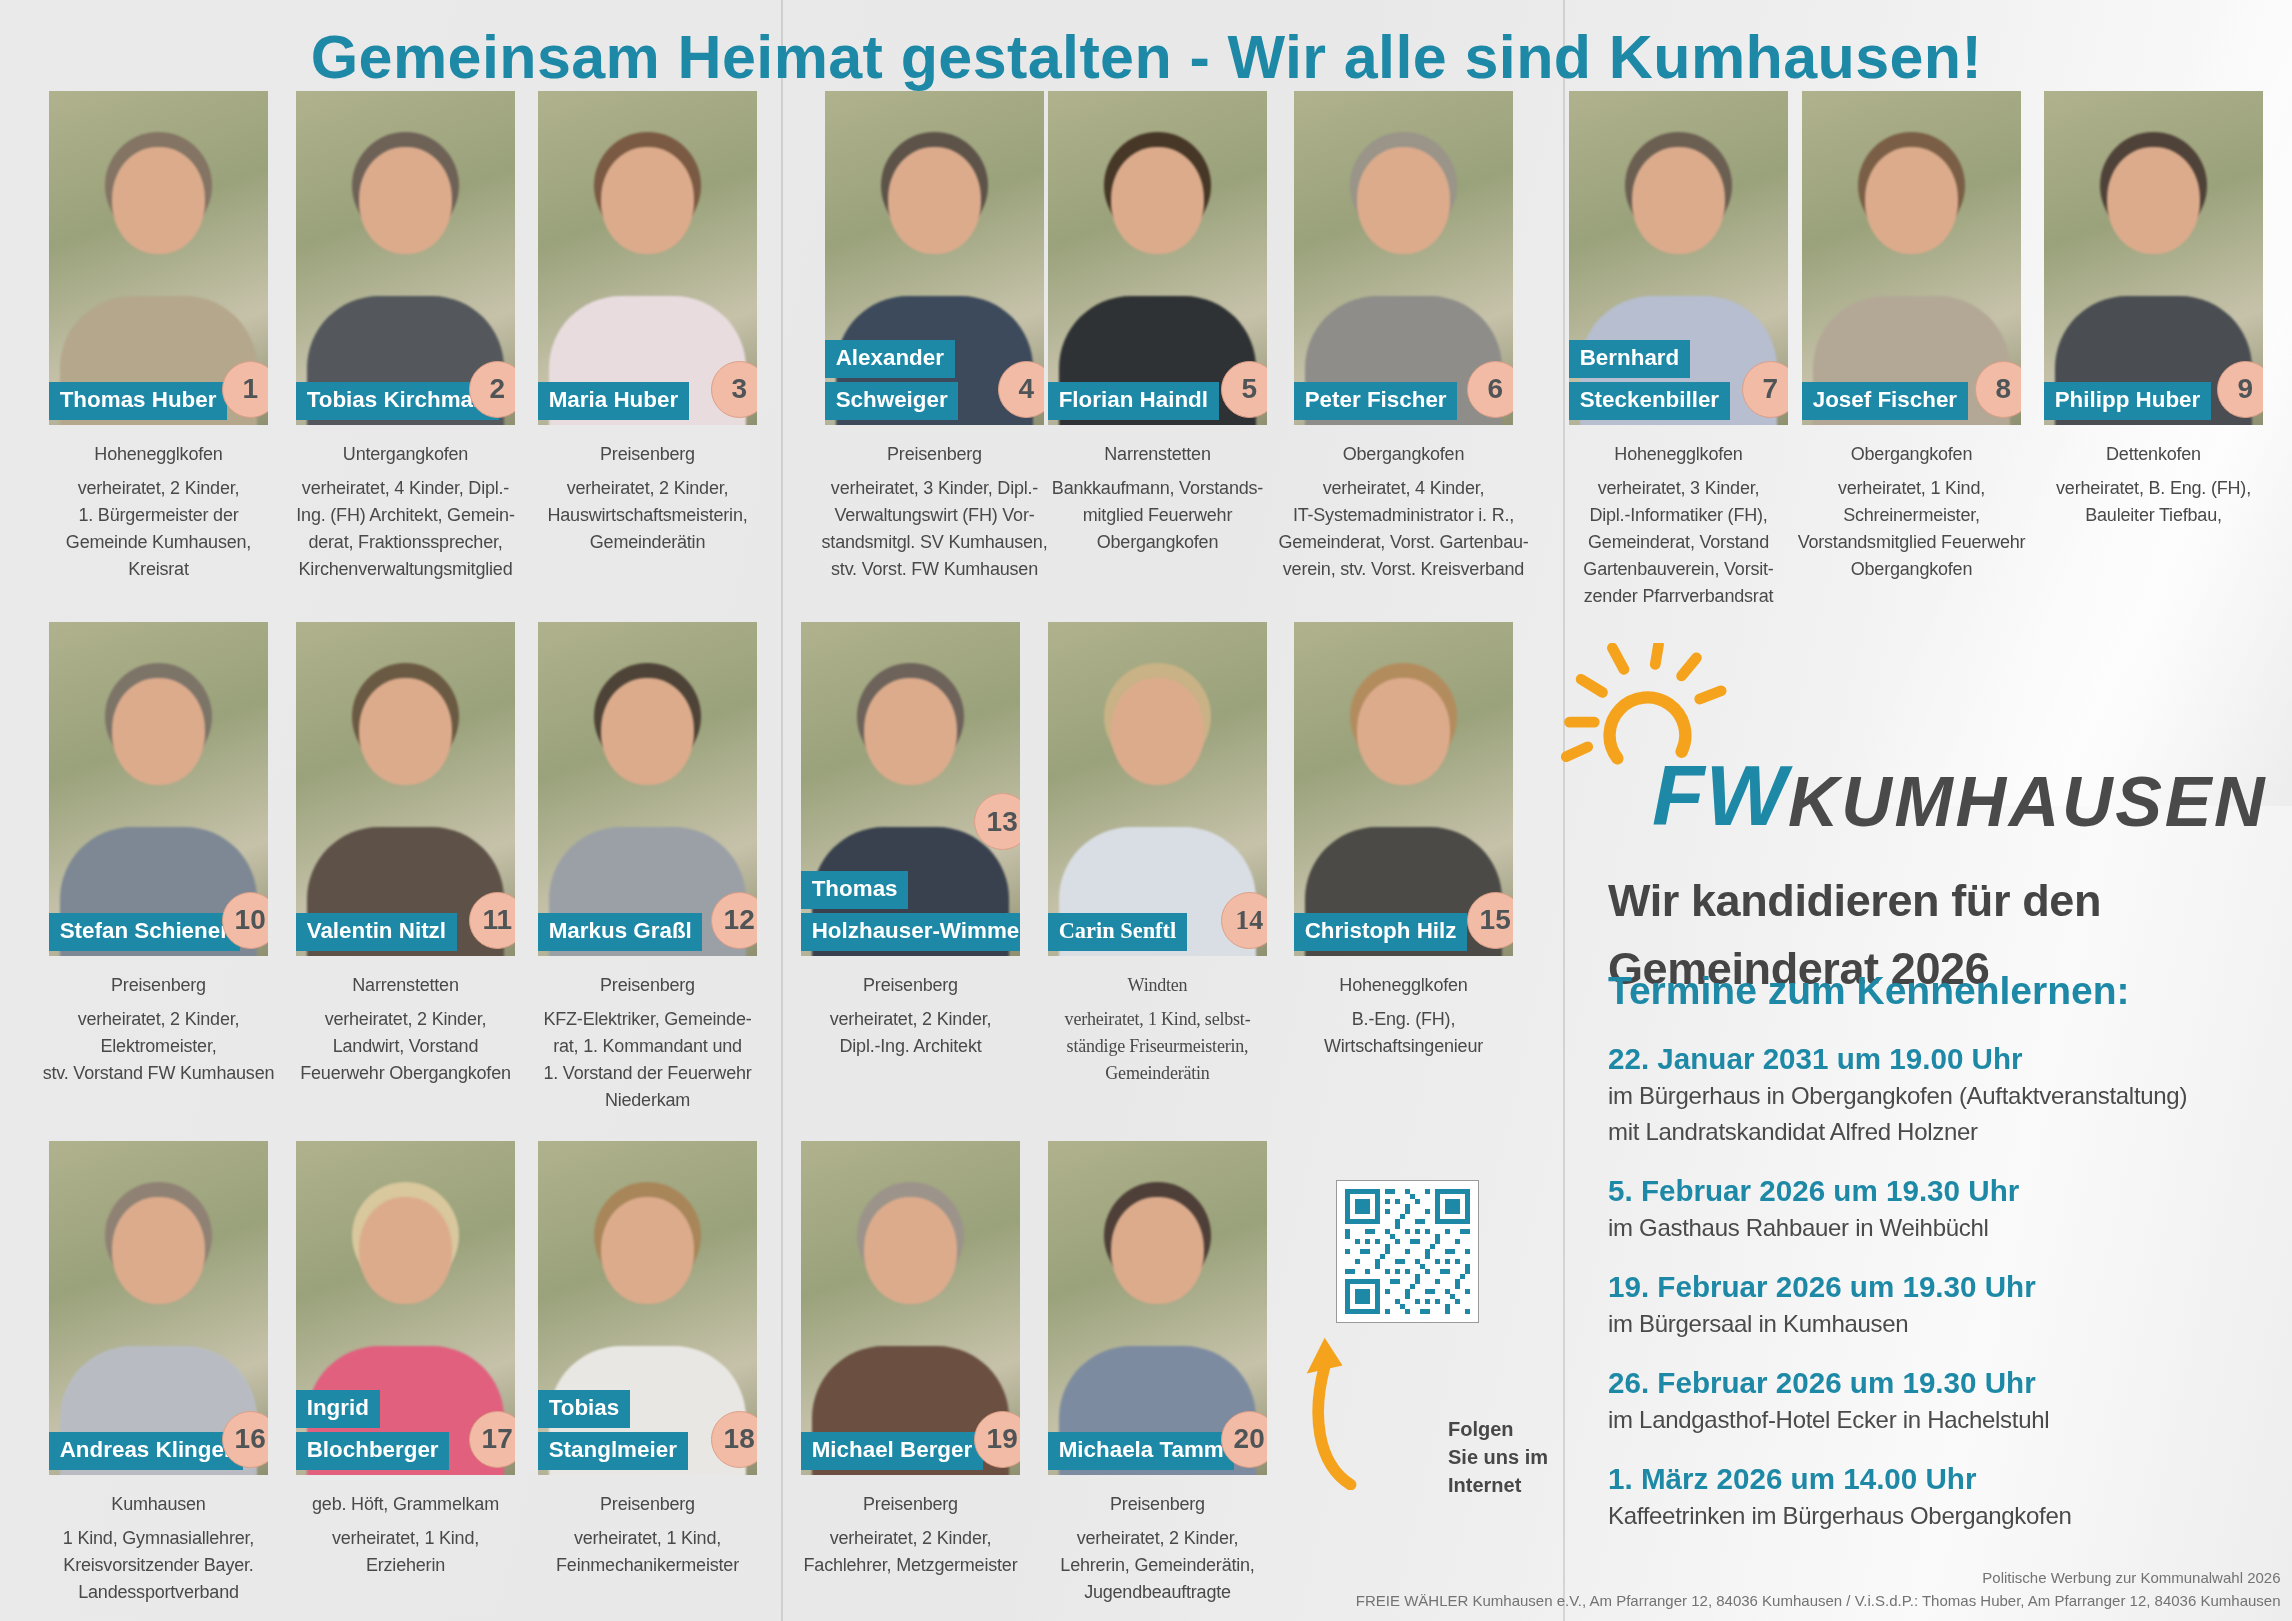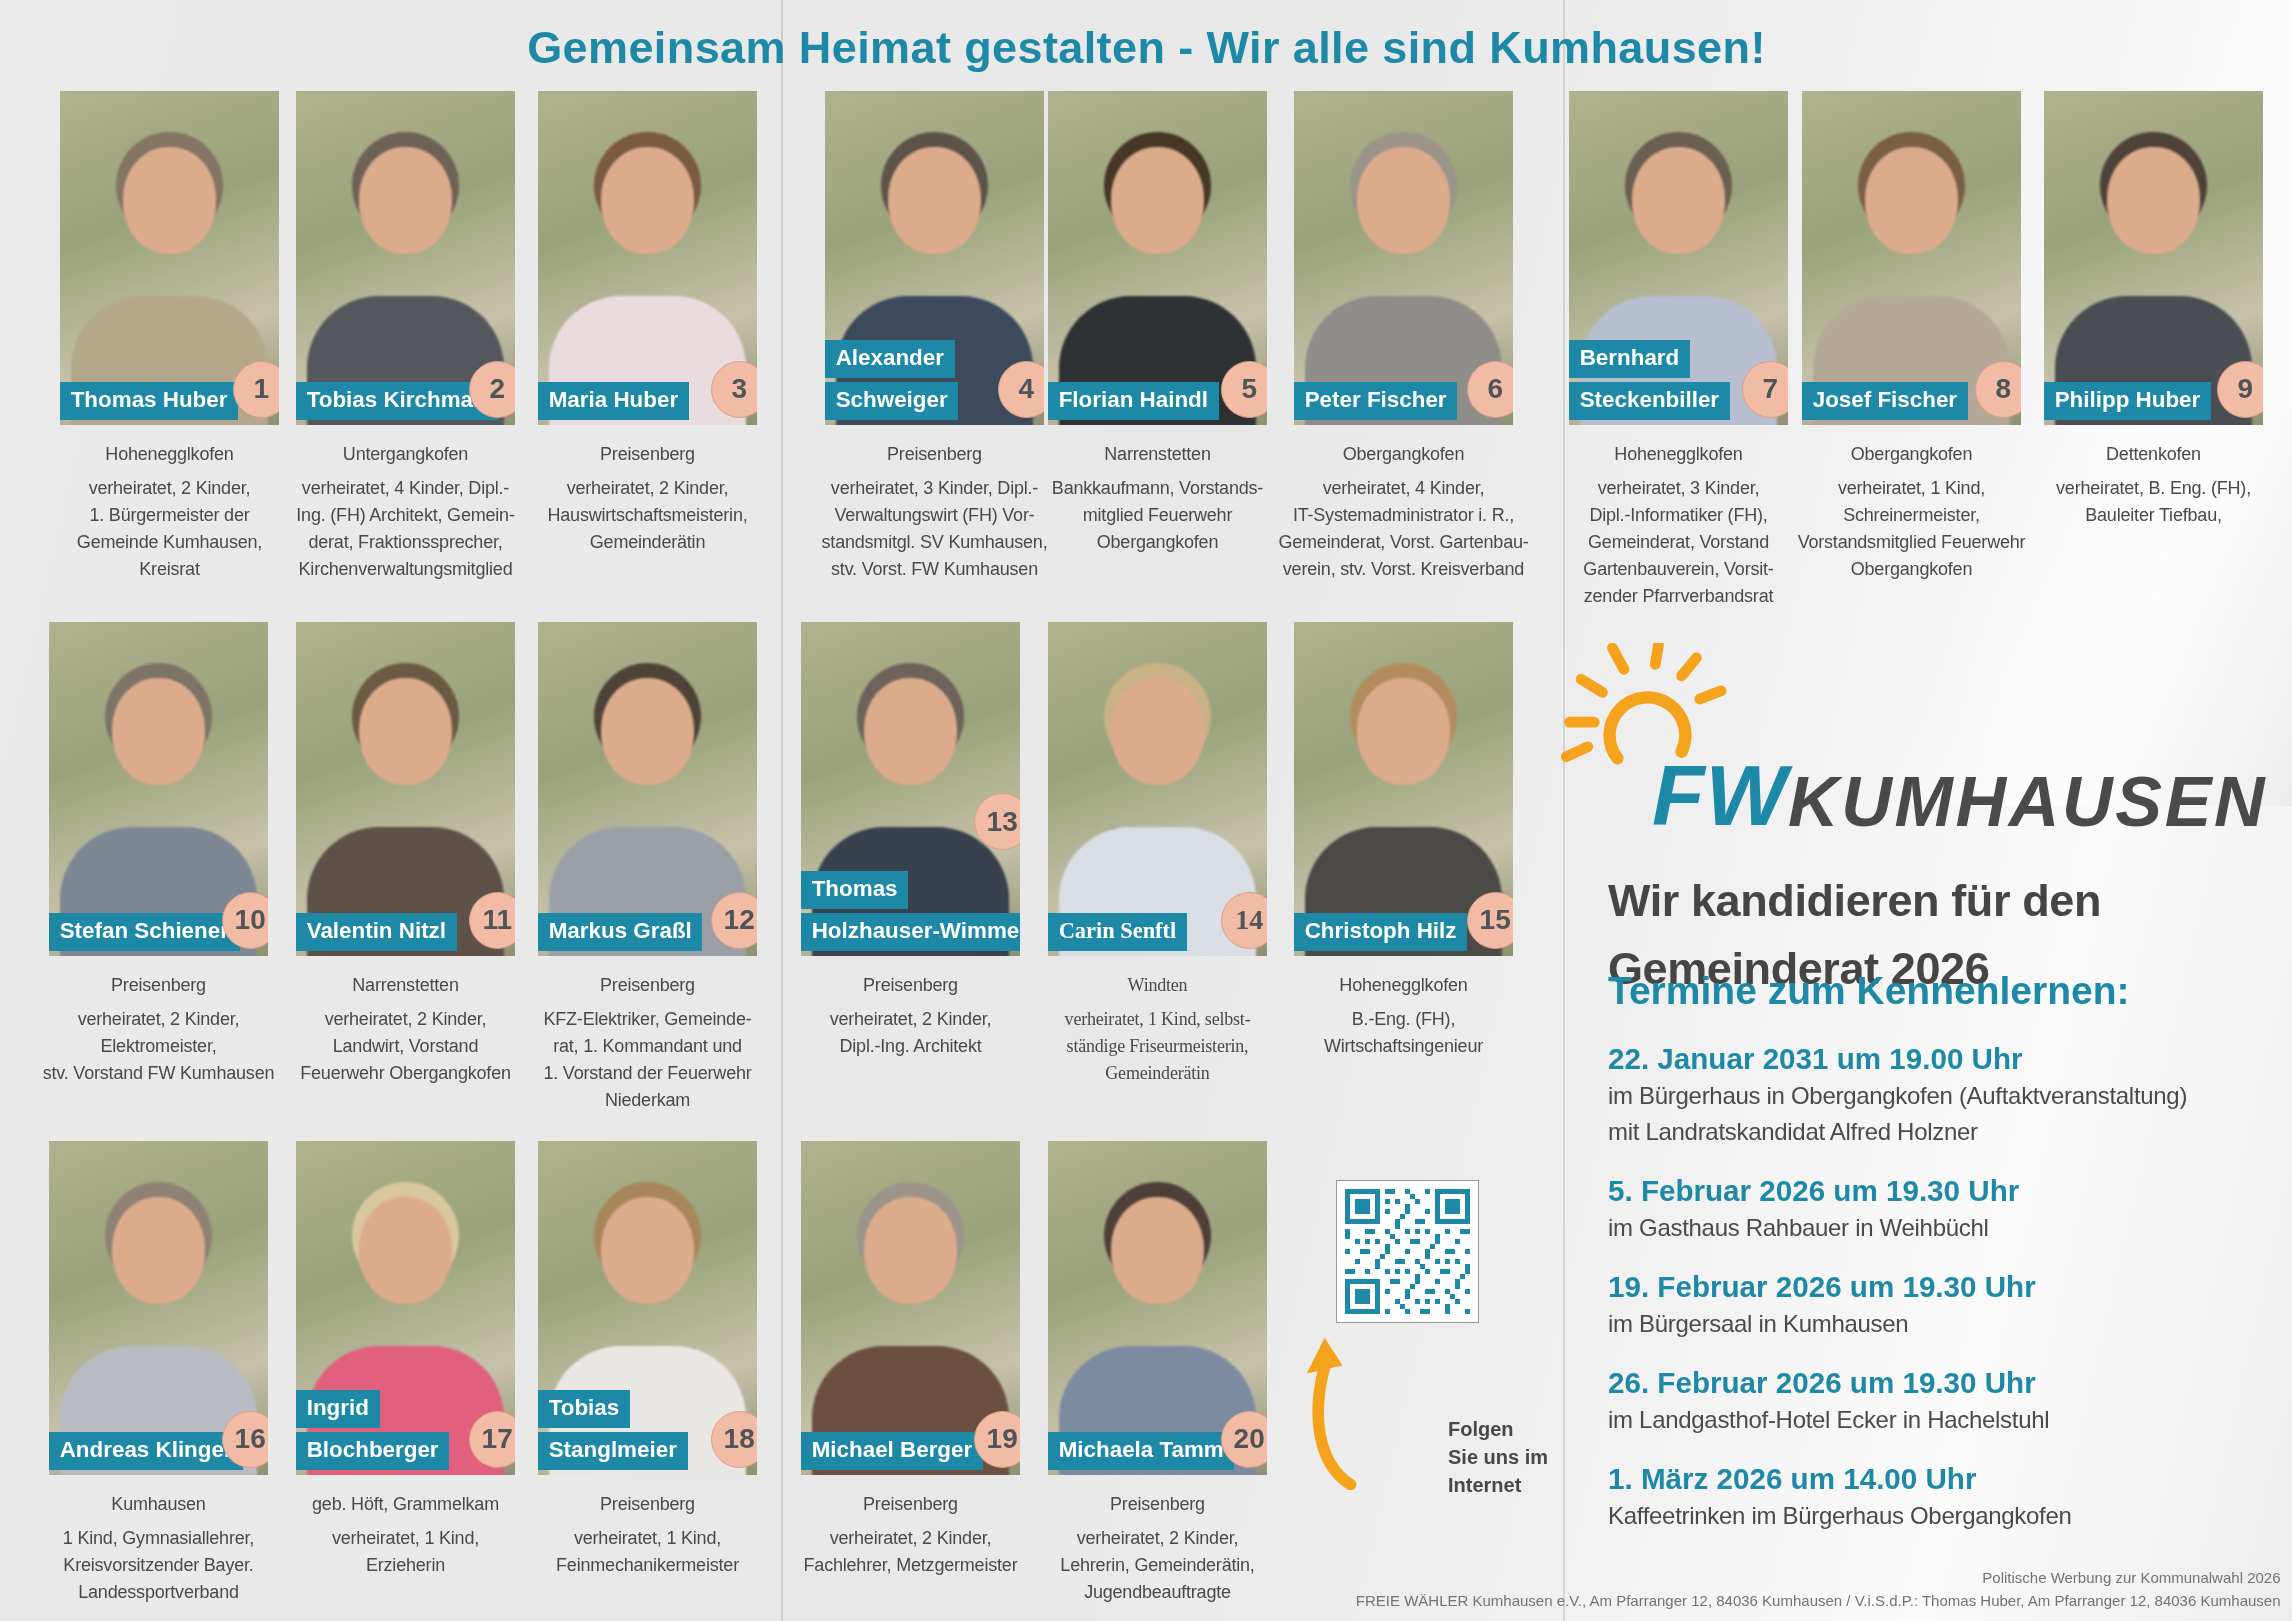--- a/index.html
+++ b/index.html
@@ -7,21 +7,21 @@
     position:relative;width:2293px;height:1621px;overflow:hidden;
     font-family:"Liberation Sans",sans-serif;color:#4a4a4a;
     background:linear-gradient(103deg,#eaeaea 0%,#e8e8e8 50%,#efefef 70%,#fafafa 86%,#ededed 100%);
   }
   .sheen{position:absolute;top:0;right:0;width:466px;height:806px;pointer-events:none;
     background:linear-gradient(115deg,rgba(255,255,255,0) 45%,rgba(255,255,255,.65) 72%,rgba(225,225,225,.4) 100%);}
   .fold{position:absolute;top:0;bottom:0;width:1.8px;background:rgba(150,150,150,.30);}
   .fold.f1{left:781px}.fold.f2{left:1563px}
 
   .flyer-title{position:absolute;top:21.5px;left:0;width:2293px;text-align:center;
-    font-size:45px;font-weight:700;letter-spacing:0.4px;color:#1d89a6;margin:0;}
+    font-size:61px;font-weight:700;letter-spacing:0.4px;color:#1d89a6;margin:0;}
 
   
   .card{position:absolute;width:219px;}
   .photo{position:relative;width:219px;height:334px;overflow:hidden;
     background:linear-gradient(160deg,#b0b28d 0%,#9aa27b 38%,#c6c2aa 72%,#8e9070 100%);}
   .hair{position:absolute;left:50%;top:41px;width:107px;height:107px;margin-left:-54px;border-radius:50%;
     background:var(--hair,#6b5a48);filter:blur(0.9px);}
   .face{position:absolute;left:50%;top:56px;width:93px;height:107px;margin-left:-47px;border-radius:48%;
     background:var(--skin,#dcab8c);filter:blur(0.9px);}
   .torso{position:absolute;left:50%;bottom:-5.4px;width:197px;height:134px;margin-left:-99px;
@@ -68,21 +68,21 @@
 <body>
 
 <div class="page">
   <div class="sheen"></div>
   <div class="fold f1"></div>
   <div class="fold f2"></div>
 
   <h1 class="flyer-title">Gemeinsam Heimat gestalten  -  Wir alle sind Kumhausen!</h1>
 
   <div id="candidates">
-      <div class="card" style="left: 60px; top: 91px; --clothes: #b4a78c; --hair: #837463;">
+      <div class="card" style="left: 49px; top: 91px; --clothes: #b4a78c; --hair: #837463;">
         <div class="photo">
           <span class="hair"></span>
           <span class="face"></span>
           <span class="torso"></span>
           <div class="bars">
             <span class="namebar">Thomas Huber</span>
           </div>
           <div class="badge">1</div>
         </div>
         <div class="ctext">

